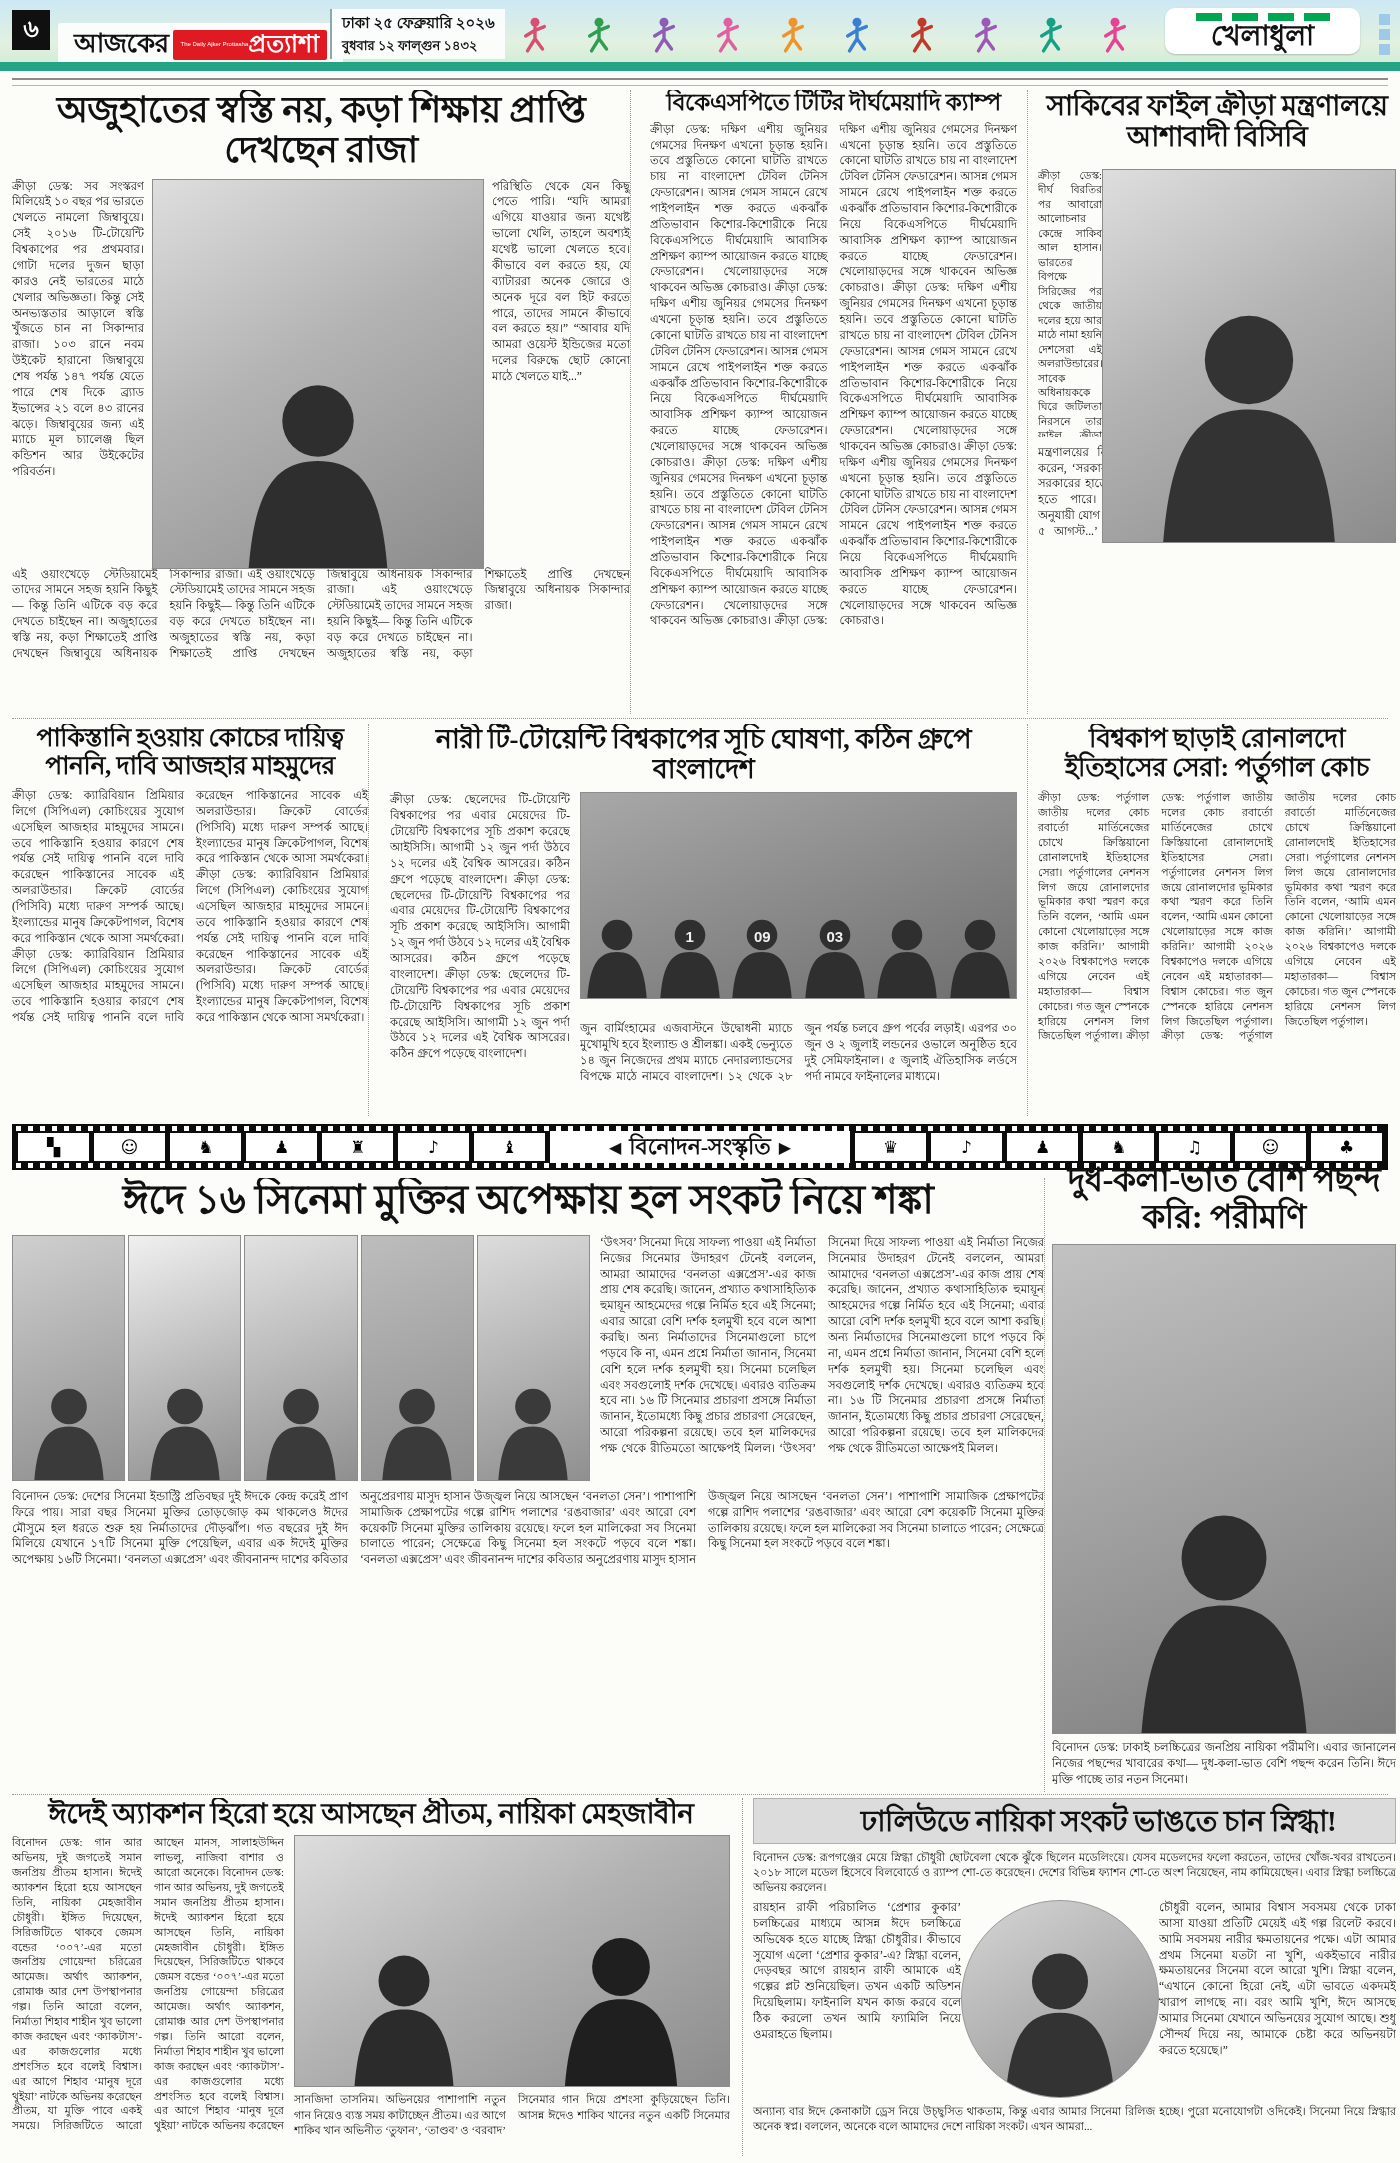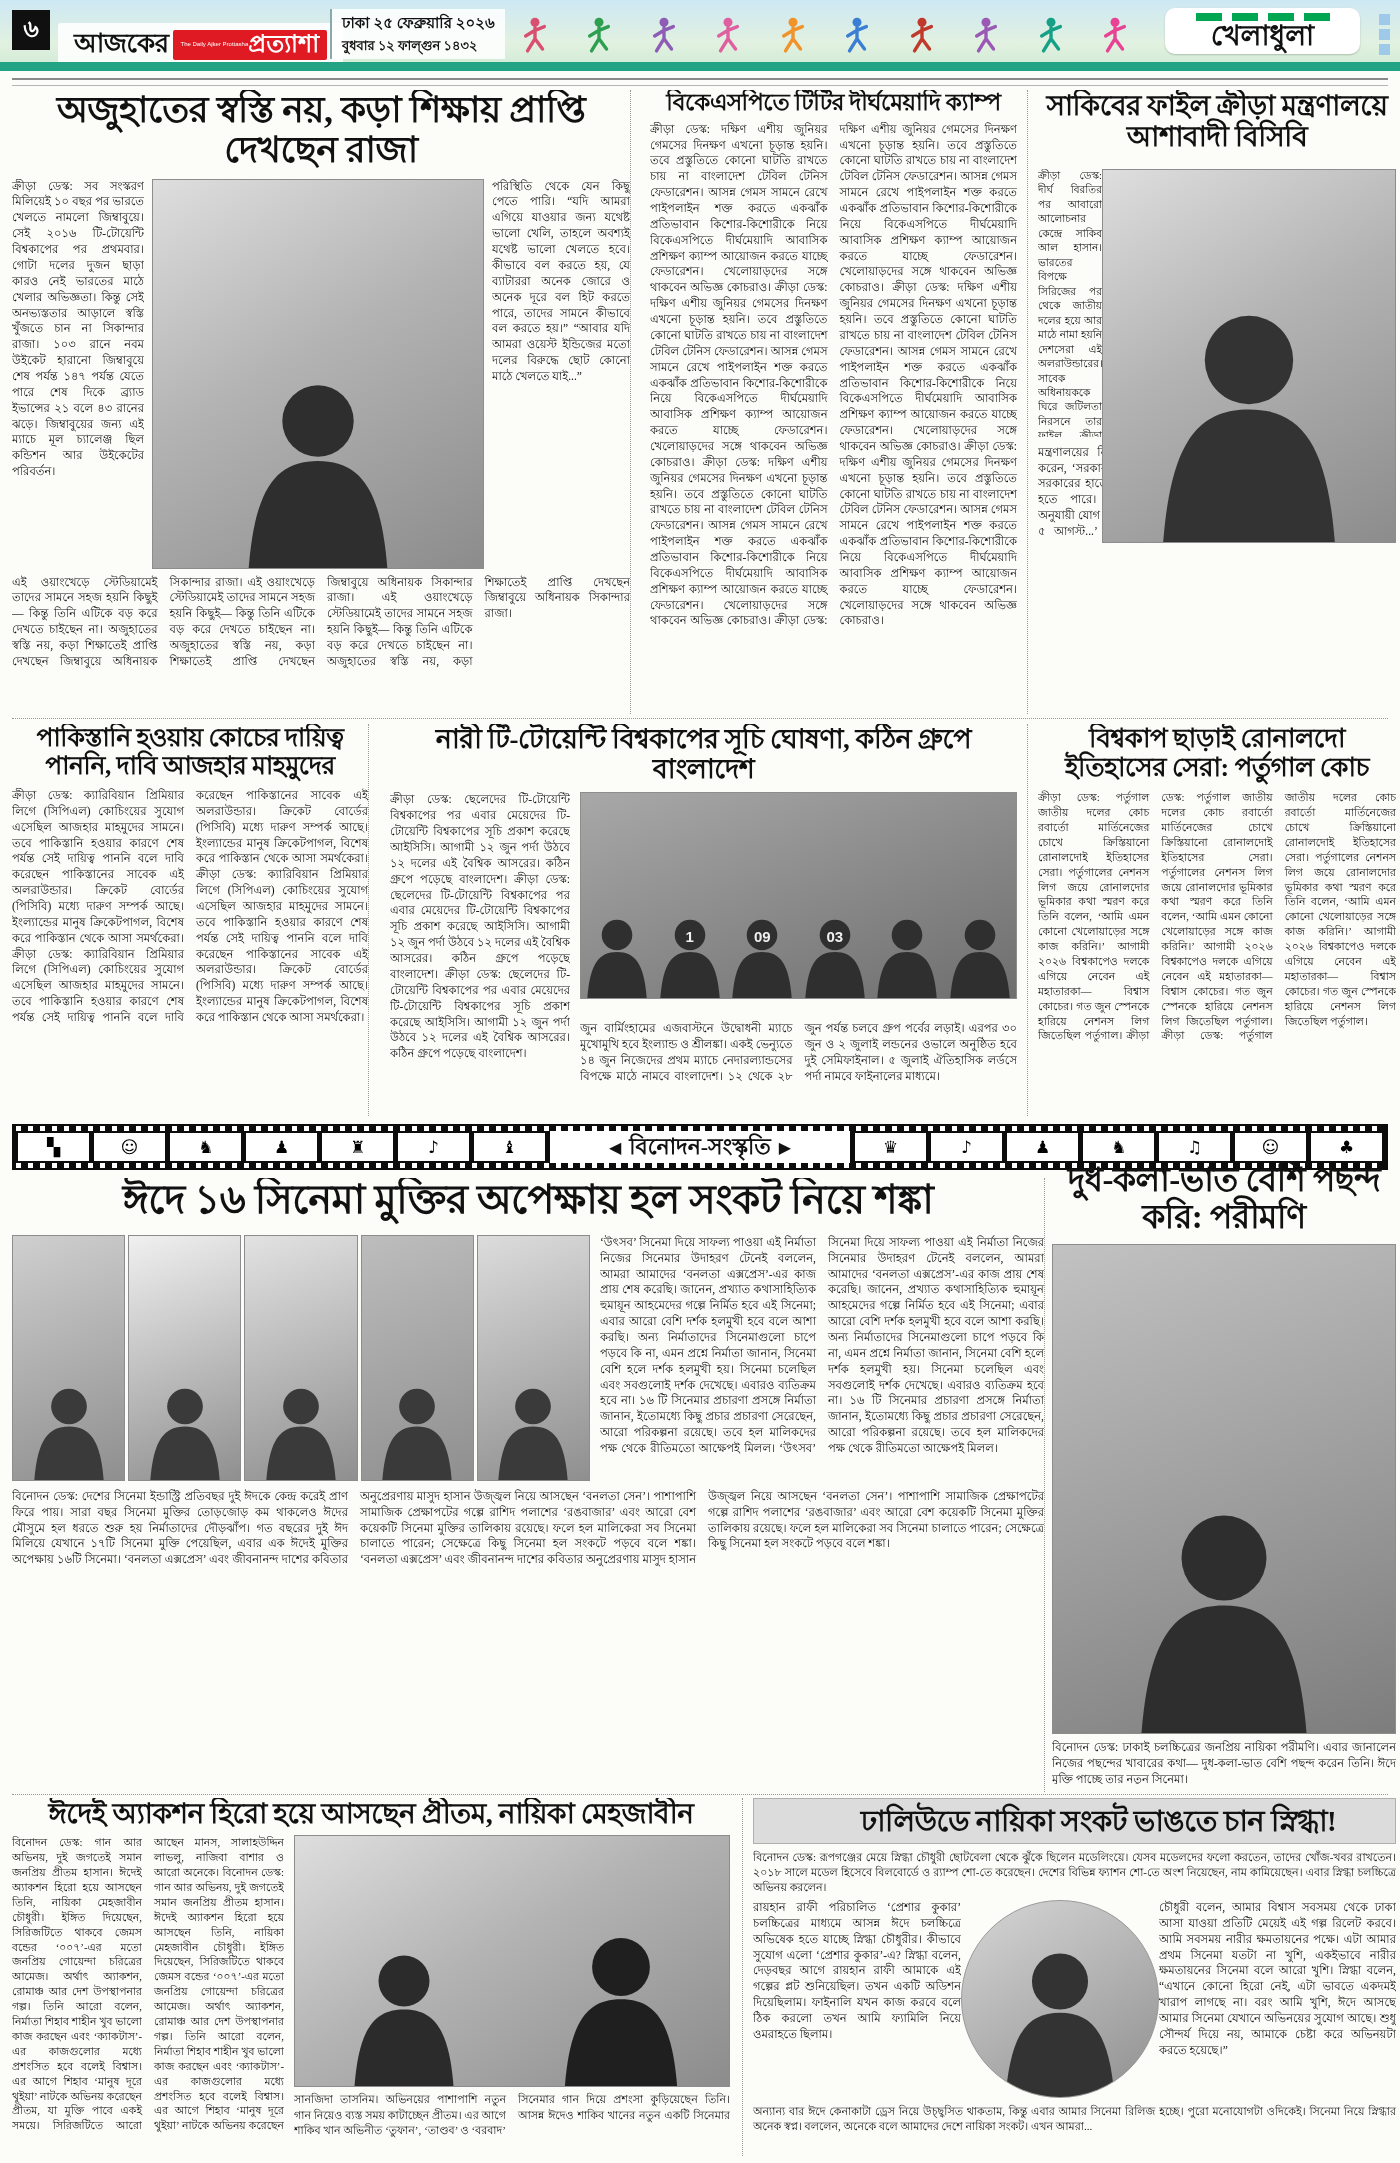--- a/index.html
+++ b/index.html
@@ -57,21 +57,21 @@
          font-size:17px;font-family:"DejaVu Sans",sans-serif;}
   .centerlabel{flex:0 0 300px;height:32px;background:#fff;margin:0 5px;display:flex;align-items:center;
          justify-content:center;gap:8px;font-weight:bold;font-size:22px;}
   .centerlabel .arr{font-size:16px;font-family:"DejaVu Sans",sans-serif;}
   
   .a1{left:12px;top:90px;width:618px;height:624px;}
   .a1 .hl{font-size:36px;}
   .a1-zone{display:flex;gap:8px;margin-top:8px;height:388px;}
   .a1-cl{flex:0 0 132px;} .a1-cr{flex:1;}
   .a1-ph{flex:0 0 330px;height:388px;}
-  .a1-bot{margin-top:8px;height:118px;}
+  .a1-bot{height:118px;}
   .a2{left:640px;top:90px;width:388px;height:624px;box-sizing:border-box;padding:0 10px;}
   .a2 .hl{font-size:23px;}
   .a2 .body{margin-top:6px;height:548px;}
   .a3{left:1038px;top:90px;width:358px;height:624px;}
   .a3 .hl{font-size:28px;}
   .a3-zone{display:flex;margin-top:16px;height:268px;}
   .a3-cl{flex:0 0 64px;font-size:10.5px;}
   .a3-ph{flex:1;height:372px;}
   .a3-bot{margin-top:8px;height:130px;}
   .a4{left:12px;top:724px;width:356px;height:392px;}

